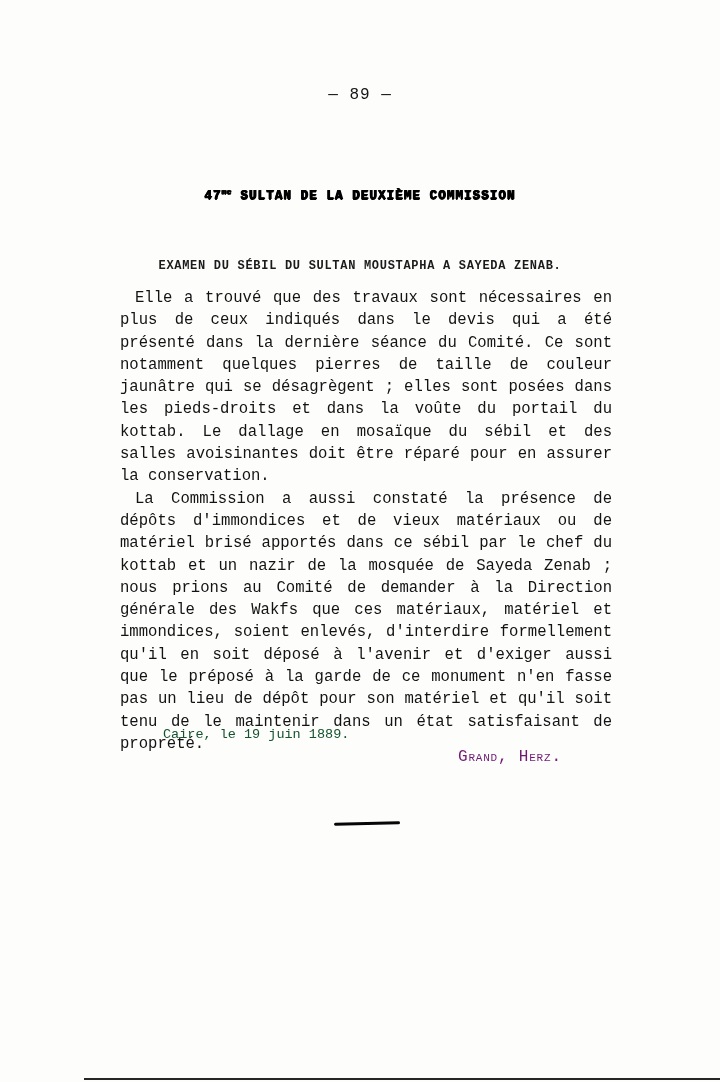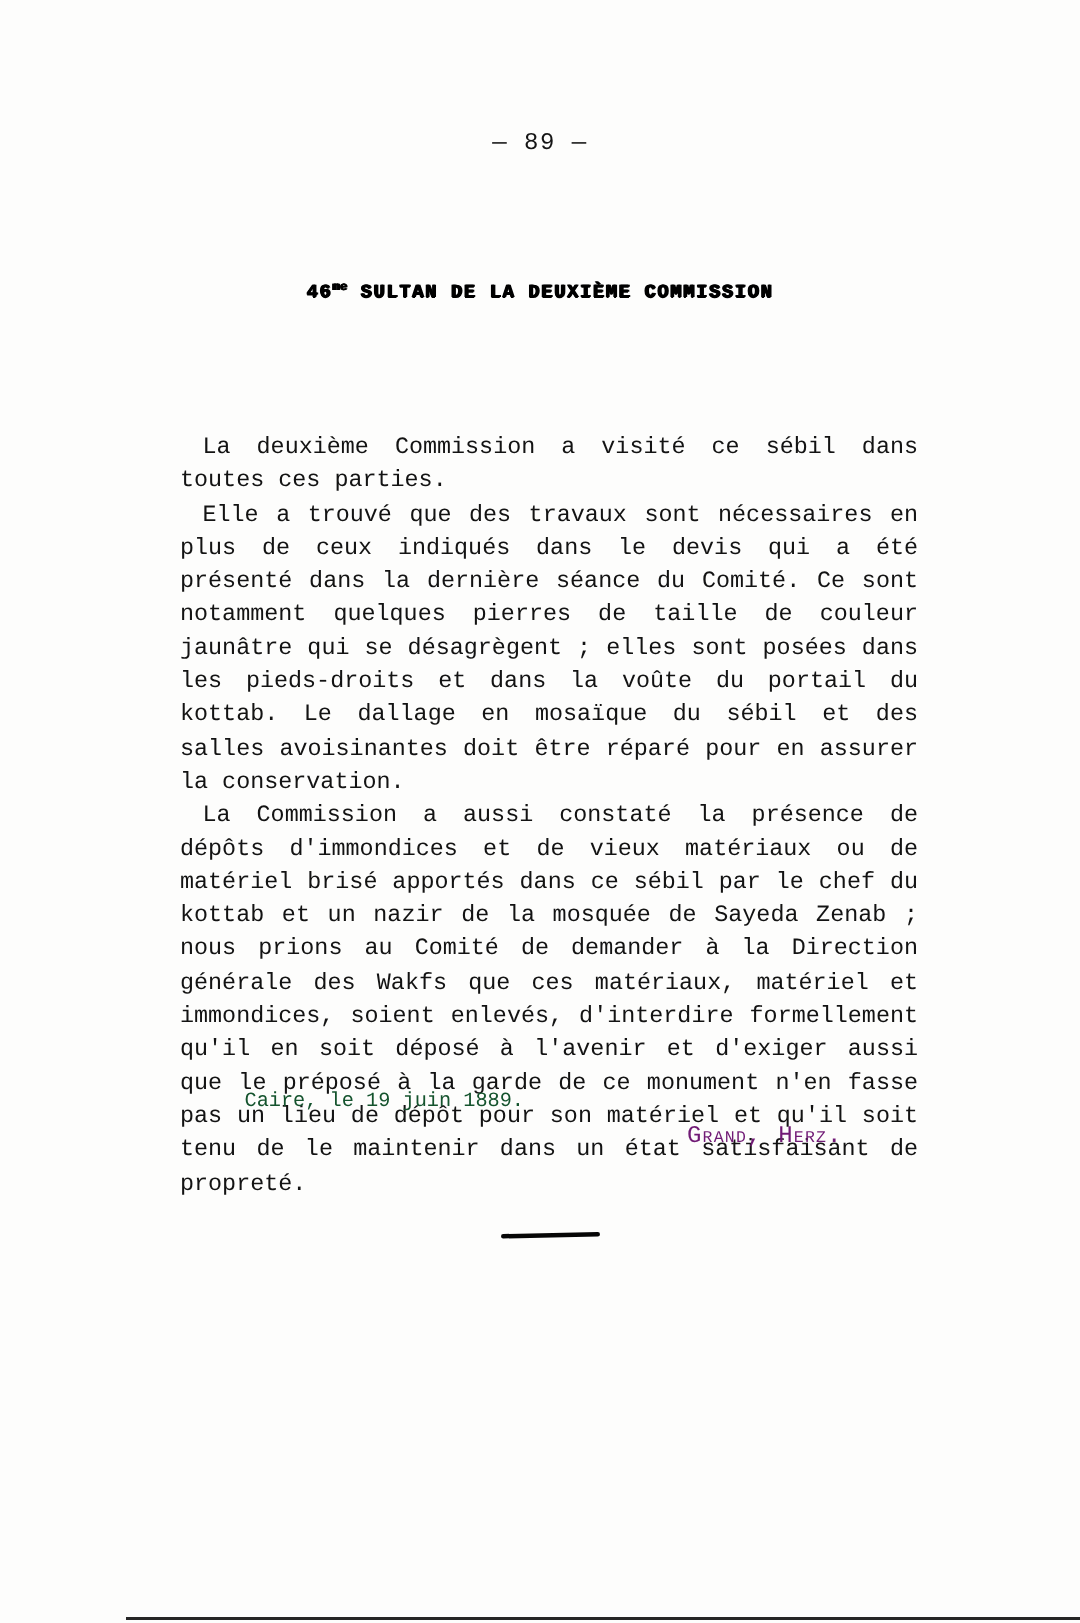--- a/index.html
+++ b/index.html
@@ -106,27 +106,27 @@
   }
 </style>
 </head>
 <body>
 
 <div class="page">
 
   <div class="page-number">— 89 —</div>
 
   <div class="report-title">
-    <span>46</span><span class="sup">me</span>
+    <span>47</span><span class="sup">me</span>
     <span>SULTAN DE LA DEUXIÈME COMMISSION</span>
   </div>
 
+  <div class="subtitle">EXAMEN DU SÉBIL DU SULTAN MOUSTAPHA A SAYEDA ZENAB.</div>
 
   <div class="body-text">
-    <p>La deuxième Commission a visité ce sébil dans toutes ces parties.</p>
     <p>Elle a trouvé que des travaux sont nécessaires en plus de ceux indiqués dans le devis qui a été présenté dans la dernière séance du Comité. Ce sont notamment quelques pierres de taille de couleur jaunâtre qui se désagrègent ; elles sont posées dans les pieds-droits et dans la voûte du portail du kottab. Le dallage en mosaïque du sébil et des salles avoisinantes doit être réparé pour en assurer la conservation.</p>
     <p>La Commission a aussi constaté la présence de dépôts d'immondices et de vieux matériaux ou de matériel brisé apportés dans ce sébil par le chef du kottab et un nazir de la mosquée de Sayeda Zenab ; nous prions au Comité de demander à la Direction générale des Wakfs que ces matériaux, matériel et immondices, soient enlevés, d'interdire formellement qu'il en soit déposé à l'avenir et d'exiger aussi que le préposé à la garde de ce monument n'en fasse pas un lieu de dépôt pour son matériel et qu'il soit tenu de le maintenir dans un état satisfaisant de propreté.</p>
   </div>
 
   <div class="dateline">Caire, le 19 juin 1889.</div>
 
   <div class="signature">Grand, Herz.</div>
 
   <div class="end-rule"></div>
 

